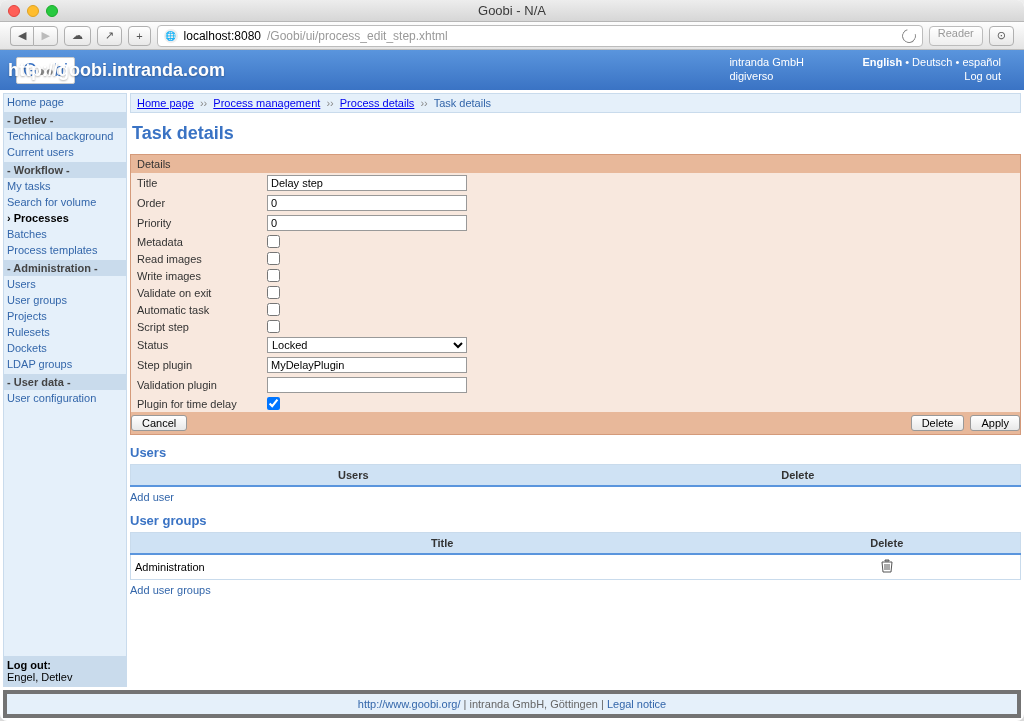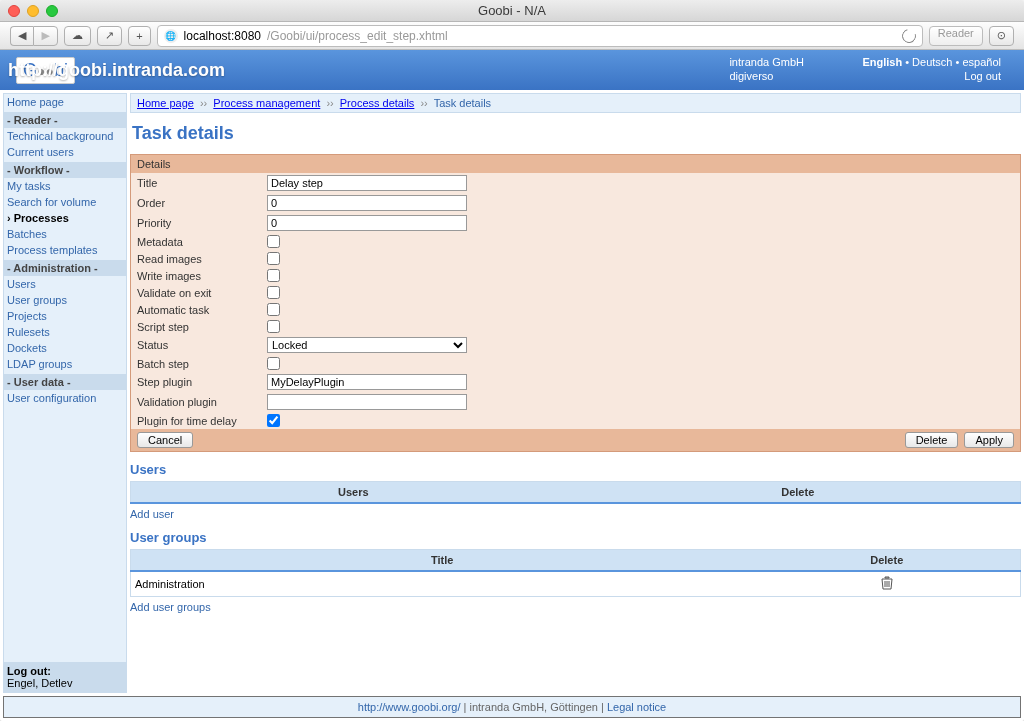--- a/index.html
+++ b/index.html
@@ -1,19 +1,19 @@
 <!DOCTYPE html>
 <html><head>
 <meta charset="utf-8">
 <style>
 * { box-sizing: border-box; margin: 0; padding: 0; }
 body { font-family: "Lucida Grande", Arial, sans-serif; font-size: 11px; background: #fff; }
 
 
-.window { width: 1024px; height: 721px; background: #fff; border-radius: 2px; box-shadow: 0 10px 40px rgba(0,0,0,.4); overflow: hidden; display: flex; flex-direction: column; }
+.window { width: 1024px; height: 721px; background: #fff; border-radius: 7px; box-shadow: 0 10px 40px rgba(0,0,0,.4); overflow: hidden; display: flex; flex-direction: column; }
 .titlebar { height: 22px; background: linear-gradient(#ededed,#d6d6d6); display: flex; align-items: center; padding: 0 8px; border-bottom: 1px solid #b6b6b6; position: relative; }
 .traffic { display: flex; gap: 7px; }
 .traffic span { width: 12px; height: 12px; border-radius: 50%; display: inline-block; }
 .t-red { background: #ff5f57; border: 1px solid #e0443e; }
 .t-yel { background: #ffbd2e; border: 1px solid #dea123; }
 .t-grn { background: #28c940; border: 1px solid #1aab29; }
 .wintitle { position: absolute; left: 0; right: 0; text-align: center; font-size: 13px; color: #3a3a3a; }
 
 .toolbar { height: 28px; background: linear-gradient(#fdfdfd,#e4e4e4); border-bottom: 1px solid #bcbcbc; display: flex; align-items: center; padding: 0 10px; gap: 6px; }
 .tb-btn { height: 20px; border: 1px solid #b0b0b0; border-radius: 4px; background: linear-gradient(#fff,#e8e8e8); display: flex; align-items: center; justify-content: center; padding: 0 7px; font-size: 11px; color: #555; }
@@ -56,35 +56,35 @@
 
 
 .details-box { border:1px solid #d49a7a; }
 .details-head { background:#e8b89a; padding:3px 6px; font-size:11px; color:#333; }
 .details-body { background:#f8e8de; }
 .form-row { display:flex; align-items:center; padding:2px 6px; }
 .form-row label { width: 130px; font-size:11px; color:#333; }
 .form-row input[type=text] { width: 200px; font-size:11px; padding:1px 3px; border:1px solid #999; background:#fff; }
 .form-row select { width: 200px; font-size:11px; border:1px solid #999; background:#fff; }
 .form-row input[type=checkbox] { }
-.details-foot { background:#e8b89a; padding:3px 6px; display:flex; }
+.details-foot { background:#e8b89a; padding:3px 0; display:flex; }
 .btn { font-size:11px; padding:1px 10px; border:1px solid #999; border-radius:3px; background:linear-gradient(#fff,#e8e8e8); cursor:pointer; }
 .foot-right { margin-left:auto; display:flex; gap:6px; }
 
 
 .section-title { font-size:13px; font-weight:bold; color:#3a73c4; margin:10px 0 4px; }
 .tbl { width:100%; border-collapse:collapse; border:1px solid #c9dbec; }
 .tbl th { background:#cfe2f4; padding:4px; font-size:11px; font-weight:bold; color:#333; border-bottom:2px solid #5a95dd; }
 .tbl td { padding:4px; font-size:11px; border-top:1px solid #c9dbec; text-align:left; }
 .tbl td.center { text-align:center; }
 .trash { display:inline-block; width:12px; height:14px; }
 .link { color:#3366aa; font-size:11px; text-decoration:none; display:inline-block; margin-top:4px; }
 
 
-.footer { background:#e5f0fa; border:1px solid #737373; margin:0 3px 3px; padding:4px; text-align:center; font-size:11px; color:#666; }
+.footer { background:#e5f0fa; border:4px solid #737373; margin:0 3px 3px; padding:4px; text-align:center; font-size:11px; color:#666; }
 .footer a { color:#3366aa; text-decoration:none; }
 </style>
 </head>
 <body>
 
 <div class="window">
 
   <div class="titlebar">
     <div class="traffic">
       <span class="t-red"></span>
@@ -131,21 +131,21 @@
         <span> • </span>
         <a href="#">español</a><br>
         <a href="#">Log out</a>
       </div>
     </div>
 
     <div class="body">
 
       <div class="sidebar">
         <a href="#" class="side-link">Home page</a>
-        <div class="side-section">- Reader -</div>
+        <div class="side-section">- Detlev -</div>
         <a href="#" class="side-link">Technical background</a>
         <a href="#" class="side-link">Current users</a>
         <div class="side-section">- Workflow -</div>
         <a href="#" class="side-link">My tasks</a>
         <a href="#" class="side-link">Search for volume</a>
         <a href="#" class="side-link side-active">Processes</a>
         <a href="#" class="side-link">Batches</a>
         <a href="#" class="side-link">Process templates</a>
         <div class="side-section">- Administration -</div>
         <a href="#" class="side-link">Users</a>
@@ -214,24 +214,20 @@
               </div>
             <div class="form-row">
                 <label>Script step</label>
                 <input type="checkbox" style="">
               </div>
             <div class="form-row">
                 <label>Status</label>
                 <select><option>Locked</option></select>
               </div>
             <div class="form-row">
-                <label>Batch step</label>
-                <input type="checkbox" style="">
-              </div>
-            <div class="form-row">
                 <label>Step plugin</label>
                 <input type="text" value="MyDelayPlugin" style="">
               </div>
             <div class="form-row">
                 <label>Validation plugin</label>
                 <input type="text" value="" style="">
               </div>
             <div class="form-row">
                 <label>Plugin for time delay</label>
                 <input type="checkbox" checked="" style="">

